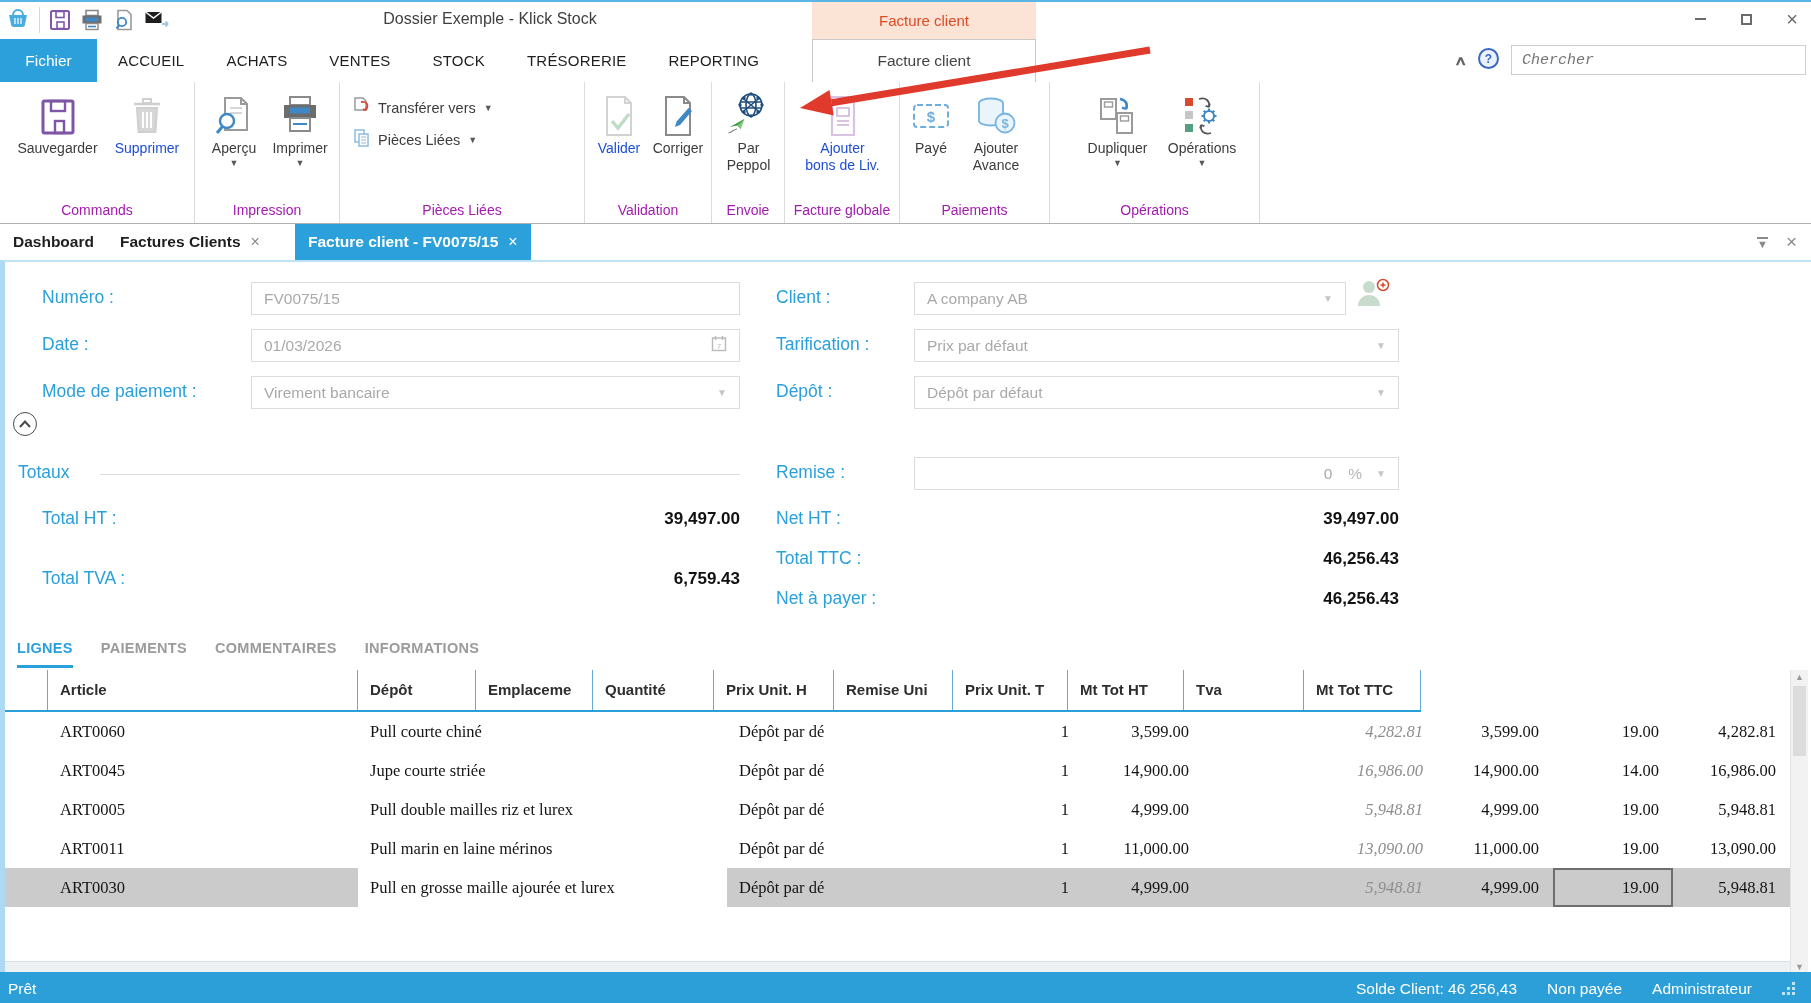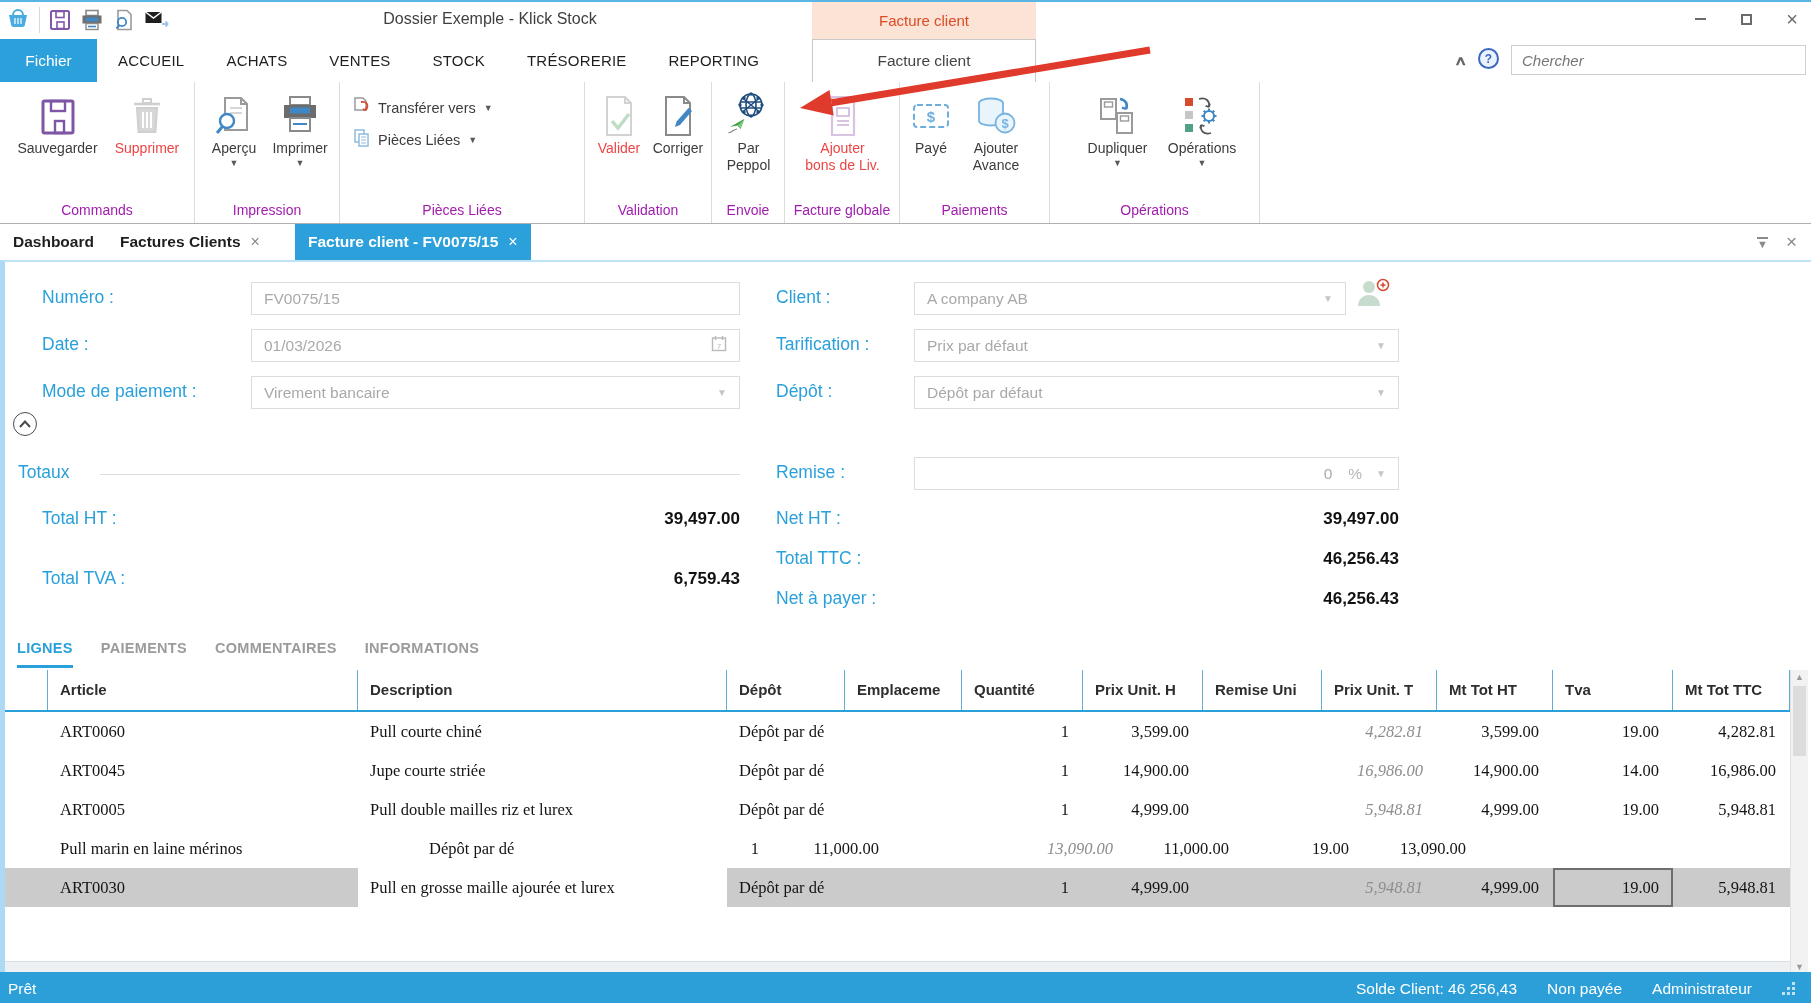--- a/index.html
+++ b/index.html
@@ -19,30 +19,30 @@
 .wb-max{width:11px;height:11px;border:2px solid #6b6b6b}
 .wb-close{font-size:20px;line-height:20px}
 
 .ribbontabs{position:absolute;left:0;top:37px;width:100%;height:43px;background:#fff}
 .file-tab{position:absolute;left:0;top:0;width:97px;height:43px;background:#2ba0da;color:#fff;display:flex;align-items:center;justify-content:center;font-size:15.5px}
 .rtabs{position:absolute;left:97px;top:0;height:43px;display:flex}
 .rtab{padding:0 21px;display:flex;align-items:center;font-size:15px;color:#1e1e1e;letter-spacing:.2px}
 .ctx-tab{position:absolute;left:812px;top:0;width:224px;height:43px;background:#fff;border:1px solid #c9c9c9;border-bottom:none;color:#444;display:flex;align-items:center;justify-content:center;font-size:15.5px}
 .ribbon-right{position:absolute;right:5px;top:6px;display:flex;align-items:center;gap:12px}
 .chev-up{color:#666;font-weight:bold;font-size:13px;transform:scaleX(1.4)}
-.search-box{width:295px;height:30px;border:1px solid #cfcfcf;font-size:15px;font-style:italic;color:#9a9a9a;padding:0 10px;outline:none;font-family:Liberation Sans, sans-serif}
+.search-box{width:295px;height:30px;border:1px solid #cfcfcf;font-size:15px;font-style:italic;color:#9a9a9a;padding:0 10px;outline:none;font-family:Liberation Mono, monospace}
 
 .ribbon{position:absolute;left:0;top:80px;width:100%;height:142px;background:#fff;border-bottom:1px solid #b0b0b0}
 .rgroup{position:absolute;top:0;height:141px;border-right:1px solid #dcdcdc}
 .rgroup-label{position:absolute;bottom:5px;left:0;right:0;text-align:center;color:#a21caf;font-size:14px;white-space:nowrap}
 .bigbtn{position:absolute;top:5px;display:flex;flex-direction:column;align-items:center}
 .bigbtn .ic{height:50px;display:flex;align-items:flex-end;justify-content:center}
 .bigbtn .lbl{font-size:14px;color:#3c3c3c;text-align:center;line-height:17px;margin-top:3px;white-space:nowrap}
 .bigbtn .dd{color:#5a5a5a;font-size:9px;margin-top:1px}
-.bigbtn.disabled .lbl{color:#ef4444}
+.bigbtn.disabled .lbl{color:#1d4ed8}
 .smallbtn{position:absolute;left:12px;display:flex;align-items:center;gap:6px;font-size:14.5px;color:#3c3c3c}
 .smallbtn .dd{font-size:9px;color:#5a5a5a;margin-left:2px}
 
 .doctabs{position:absolute;left:0;top:222px;width:100%;height:36px;background:#fff;display:flex;align-items:stretch}
 .dtab{display:flex;align-items:center;padding:0 13px;font-size:15.5px;font-weight:600;color:#1e1e1e;gap:10px}
 .dtab .x{color:#8a8a8a;font-weight:400;font-size:16px}
 .dtab.active{background:#2ba0da;color:#fff;margin-left:22px}
 .dtab.active .x{color:#fff}
 .doctabs-right{margin-left:auto;display:flex;align-items:center;gap:18px;padding-right:14px;color:#8a8a8a}
 .dt-menu{font-size:11px;border-top:2px solid #8a8a8a;line-height:8px;padding-top:1px}
@@ -472,21 +472,20 @@
     <div class="subtabs" id="sub-tabs">
         <div class="subtab active">LIGNES</div>
         <div class="subtab">PAIEMENTS</div>
         <div class="subtab">COMMENTAIRES</div>
         <div class="subtab">INFORMATIONS</div>
       </div>
 
     <div class="grid-header" id="grid-header">
         <div class="gh-cell first" style="width: 43px;"></div>
         <div class="gh-cell" style="width: 310px;">Article</div>
-        <div class="gh-cell" style="width: 369px;">Description</div>
         <div class="gh-cell" style="width: 118px;">Dépôt</div>
         <div class="gh-cell" style="width: 117px;">Emplaceme</div>
         <div class="gh-cell" style="width: 121px;">Quantité</div>
         <div class="gh-cell" style="width: 120px;">Prix Unit. H</div>
         <div class="gh-cell" style="width: 119px;">Remise Uni</div>
         <div class="gh-cell" style="width: 115px;">Prix Unit. T</div>
         <div class="gh-cell" style="width: 116px;">Mt Tot HT</div>
         <div class="gh-cell" style="width: 120px;">Tva</div>
         <div class="gh-cell" style="width: 117px;">Mt Tot TTC</div>
       </div>
@@ -528,20 +527,21 @@
           <div class="gc r" style="width: 121px;">1</div>
           <div class="gc r" style="width: 120px;">4,999.00</div>
           <div class="gc r" style="width: 119px;"></div>
           <div class="gc r muted" style="width: 115px;">5,948.81</div>
           <div class="gc r" style="width: 116px;">4,999.00</div>
           <div class="gc r" style="width: 120px;">19.00</div>
           <div class="gc r" style="width: 117px;">5,948.81</div>
         </div>
         <div class="grow">
           <div class="gc" style="width: 43px;"></div>
+          <div class="gc" style="width: 310px;">ART0011</div>
           <div class="gc" style="width: 369px;">Pull marin en laine mérinos</div>
           <div class="gc" style="width: 118px;">Dépôt par dé</div>
           <div class="gc" style="width: 117px;"></div>
           <div class="gc r" style="width: 121px;">1</div>
           <div class="gc r" style="width: 120px;">11,000.00</div>
           <div class="gc r" style="width: 119px;"></div>
           <div class="gc r muted" style="width: 115px;">13,090.00</div>
           <div class="gc r" style="width: 116px;">11,000.00</div>
           <div class="gc r" style="width: 120px;">19.00</div>
           <div class="gc r" style="width: 117px;">13,090.00</div>

